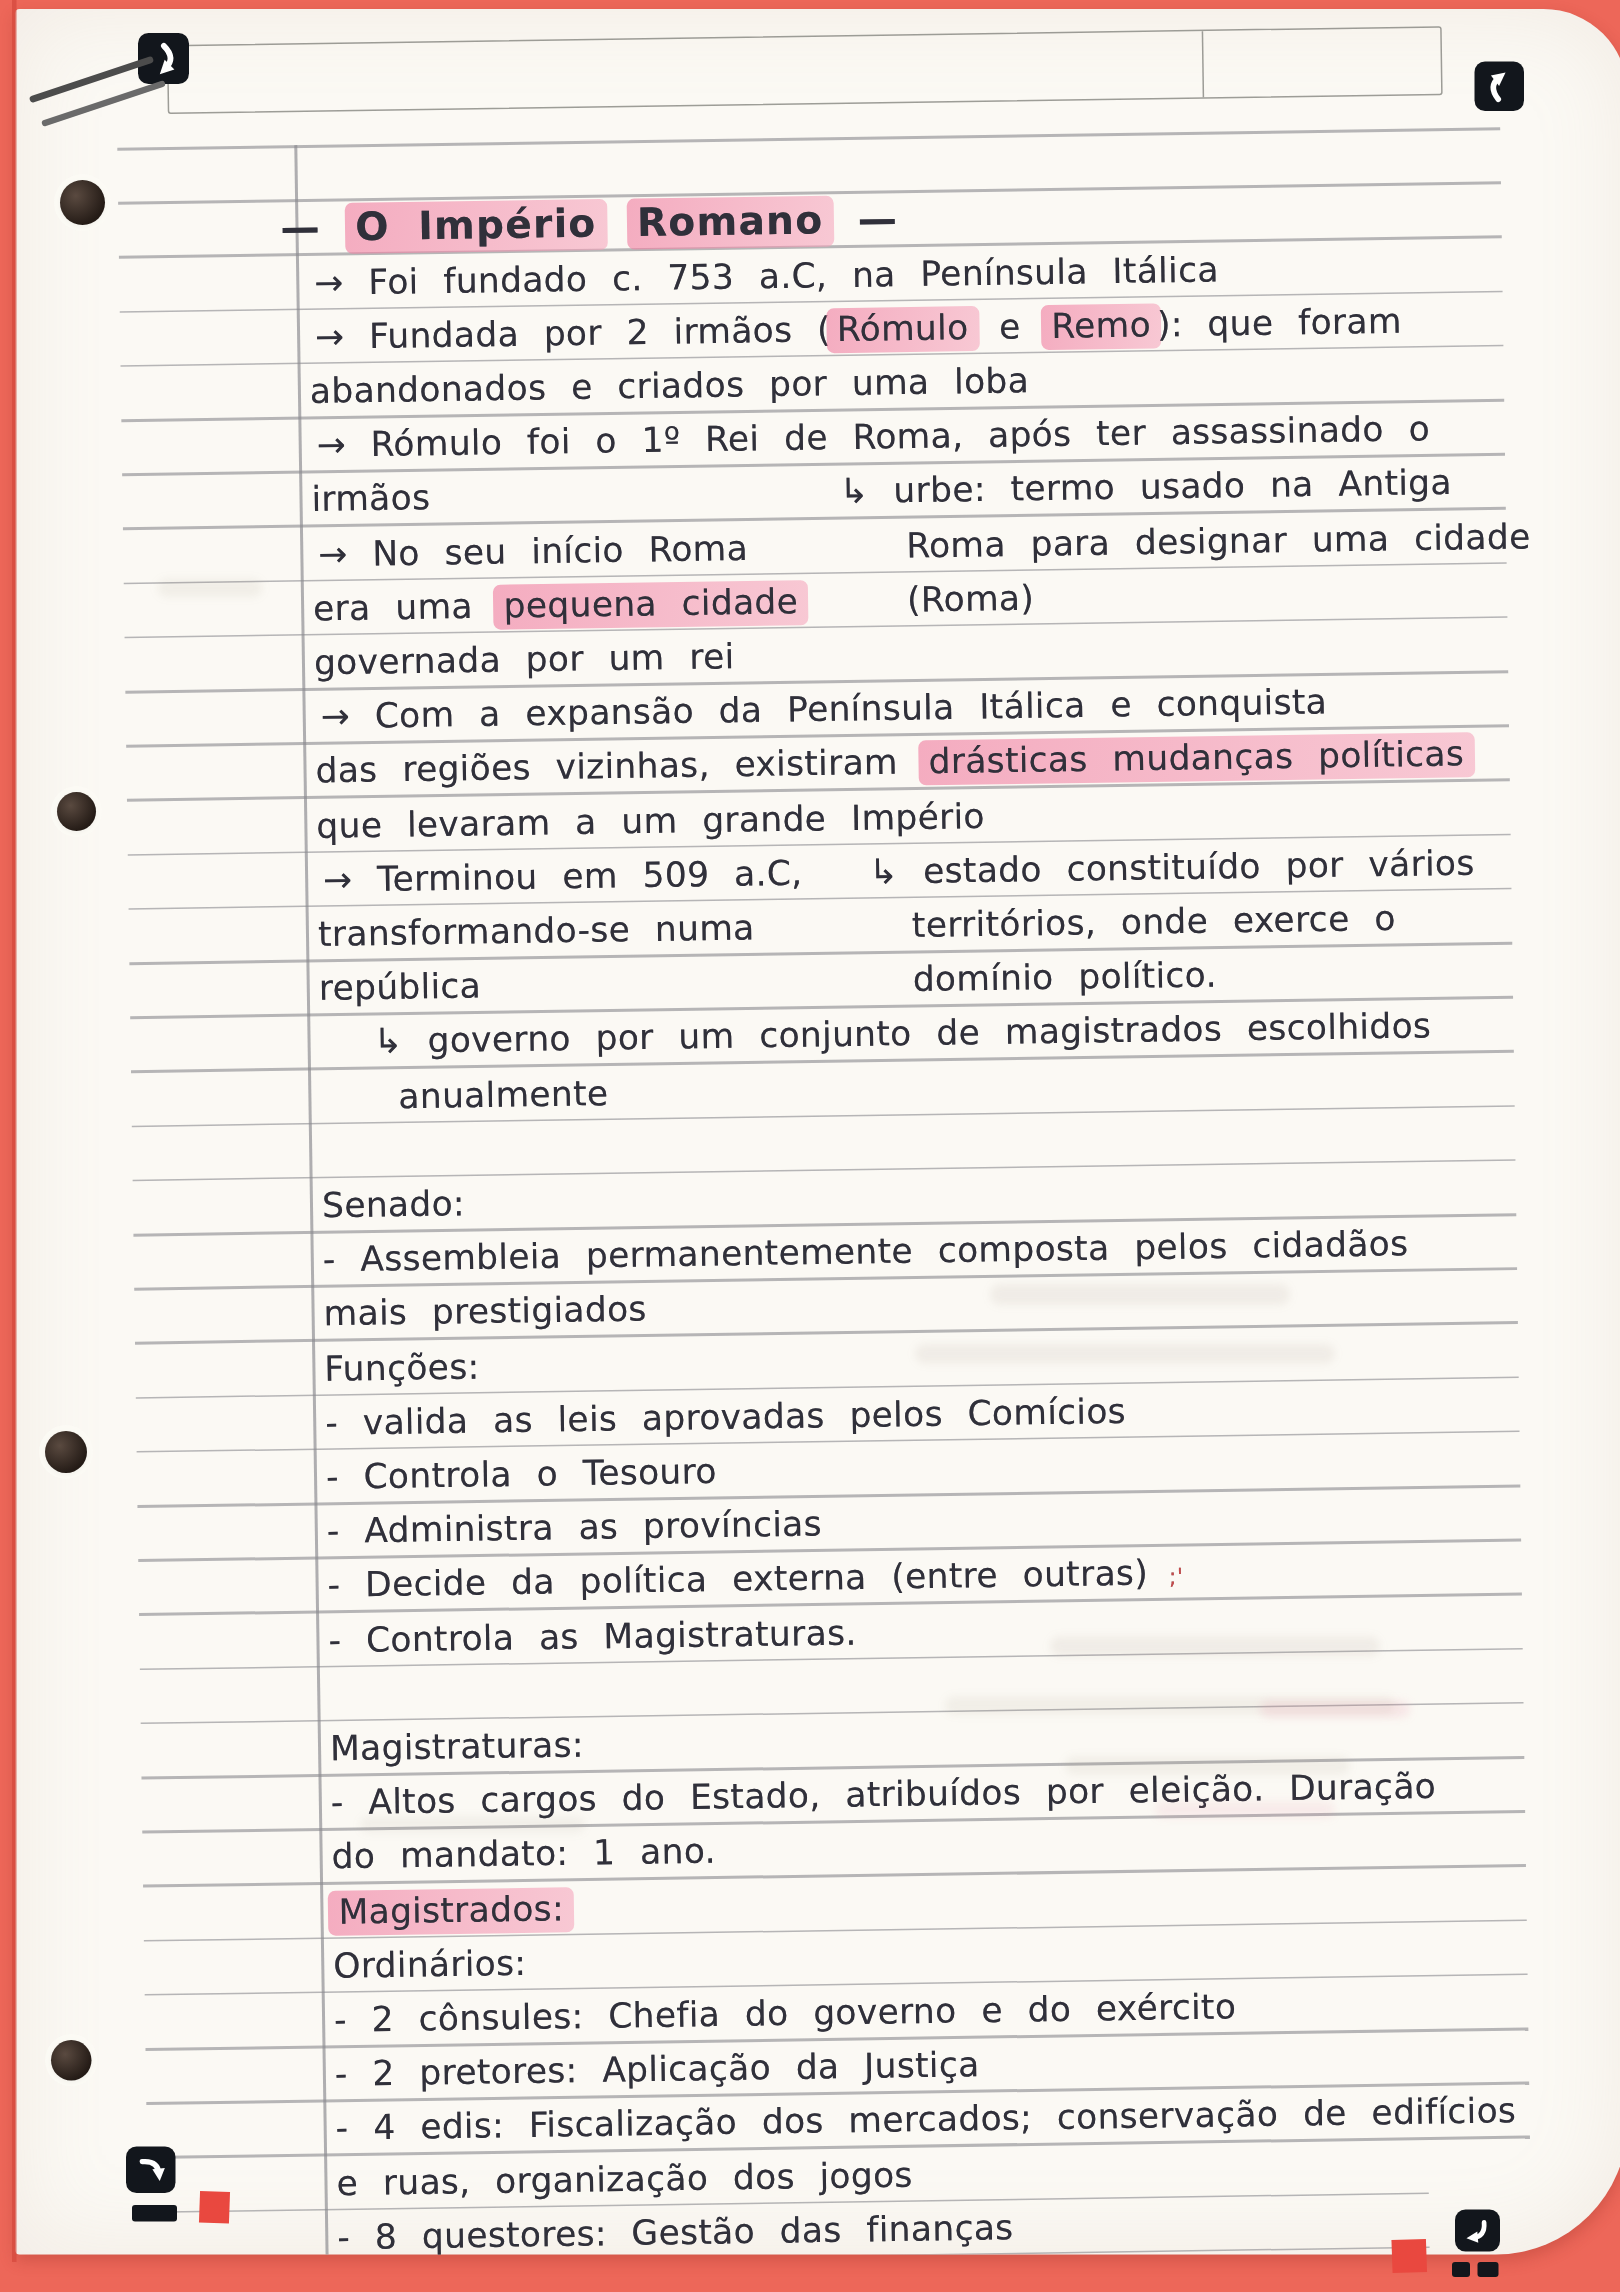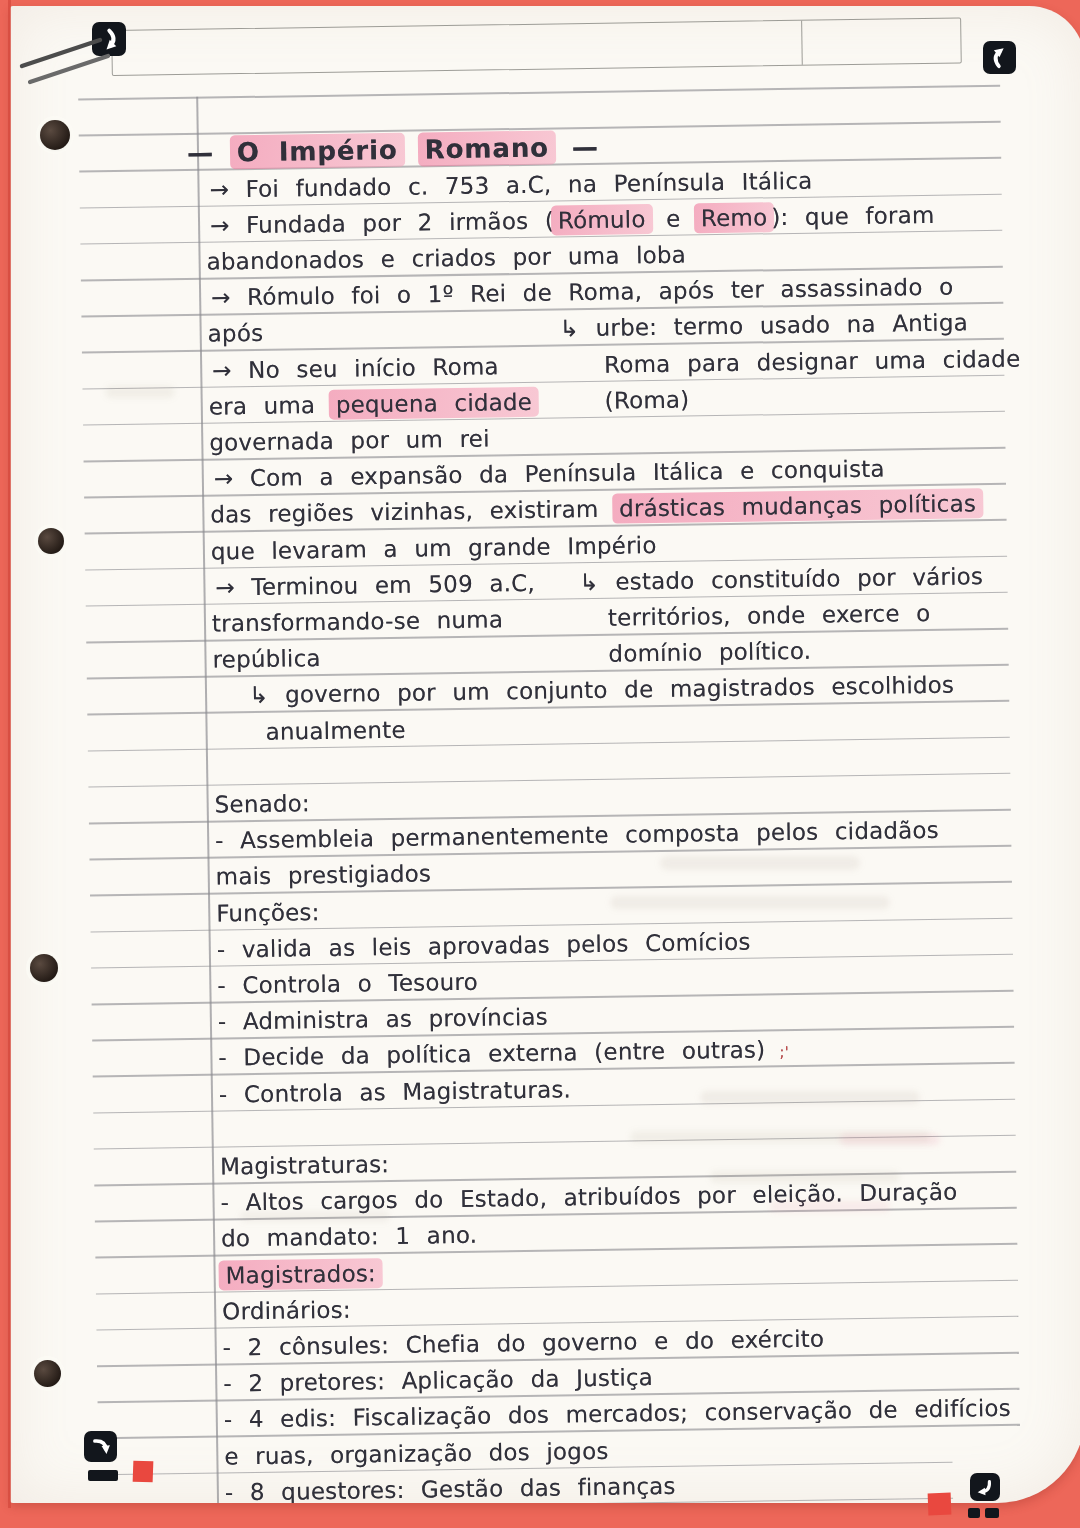--- a/index.html
+++ b/index.html
@@ -90,21 +90,21 @@
       <div class="rule" style="top: 1389.2px; width: 922px;"></div>
       <div class="rule" style="top: 1425.4px; width: 922px;"></div>
       <div class="rule" style="top: 1461.6px; width: 854px;"></div>
       <div class="rule" style="top: 1497.8px; width: 854px;"></div>
       <div class="mline" style="left: 196px; top: 86px; height: 1415.8px;"></div>
       <div class="hw title" style="left: 186px; top: 127.4px;"><span>— </span><span class="hl">O Império</span><span> </span><span class="hl">Romano</span><span> —</span></div>
       <div class="hw" style="left: 208px; top: 163.6px;"><span>→ Foi fundado c. 753 a.C, na Península Itálica</span></div>
       <div class="hw" style="left: 208px; top: 199.8px;"><span>→ Fundada por 2 irmãos (</span><span class="hl">Rómulo</span><span> e </span><span class="hl">Remo</span><span>): que foram</span></div>
       <div class="hw" style="left: 204px; top: 236px;"><span>abandonados e criados por uma loba</span></div>
       <div class="hw" style="left: 208px; top: 272.2px;"><span>→ Rómulo foi o 1º Rei de Roma, após ter assassinado o</span></div>
-      <div class="hw" style="left: 204px; top: 308.4px;"><span>após</span></div>
+      <div class="hw" style="left: 204px; top: 308.4px;"><span>irmãos</span></div>
       <div class="hw" style="left: 556px; top: 308.4px;"><span>↳ urbe: termo usado na Antiga</span></div>
       <div class="hw" style="left: 208px; top: 344.6px;"><span>→ No seu início Roma</span></div>
       <div class="hw" style="left: 600px; top: 344.6px;"><span>Roma para designar uma cidade</span></div>
       <div class="hw" style="left: 204px; top: 380.8px;"><span>era uma </span><span class="hl">pequena cidade</span></div>
       <div class="hw" style="left: 600px; top: 380.8px;"><span>(Roma)</span></div>
       <div class="hw" style="left: 204px; top: 417px;"><span>governada por um rei</span></div>
       <div class="hw" style="left: 208px; top: 453.2px;"><span>→ Com a expansão da Península Itálica e conquista</span></div>
       <div class="hw" style="left: 204px; top: 489.4px;"><span>das regiões vizinhas, existiram </span><span class="hl">drásticas mudanças políticas</span></div>
       <div class="hw" style="left: 204px; top: 525.6px;"><span>que levaram a um grande Império</span></div>
       <div class="hw" style="left: 208px; top: 561.8px;"><span>→ Terminou em 509 a.C,</span></div>

